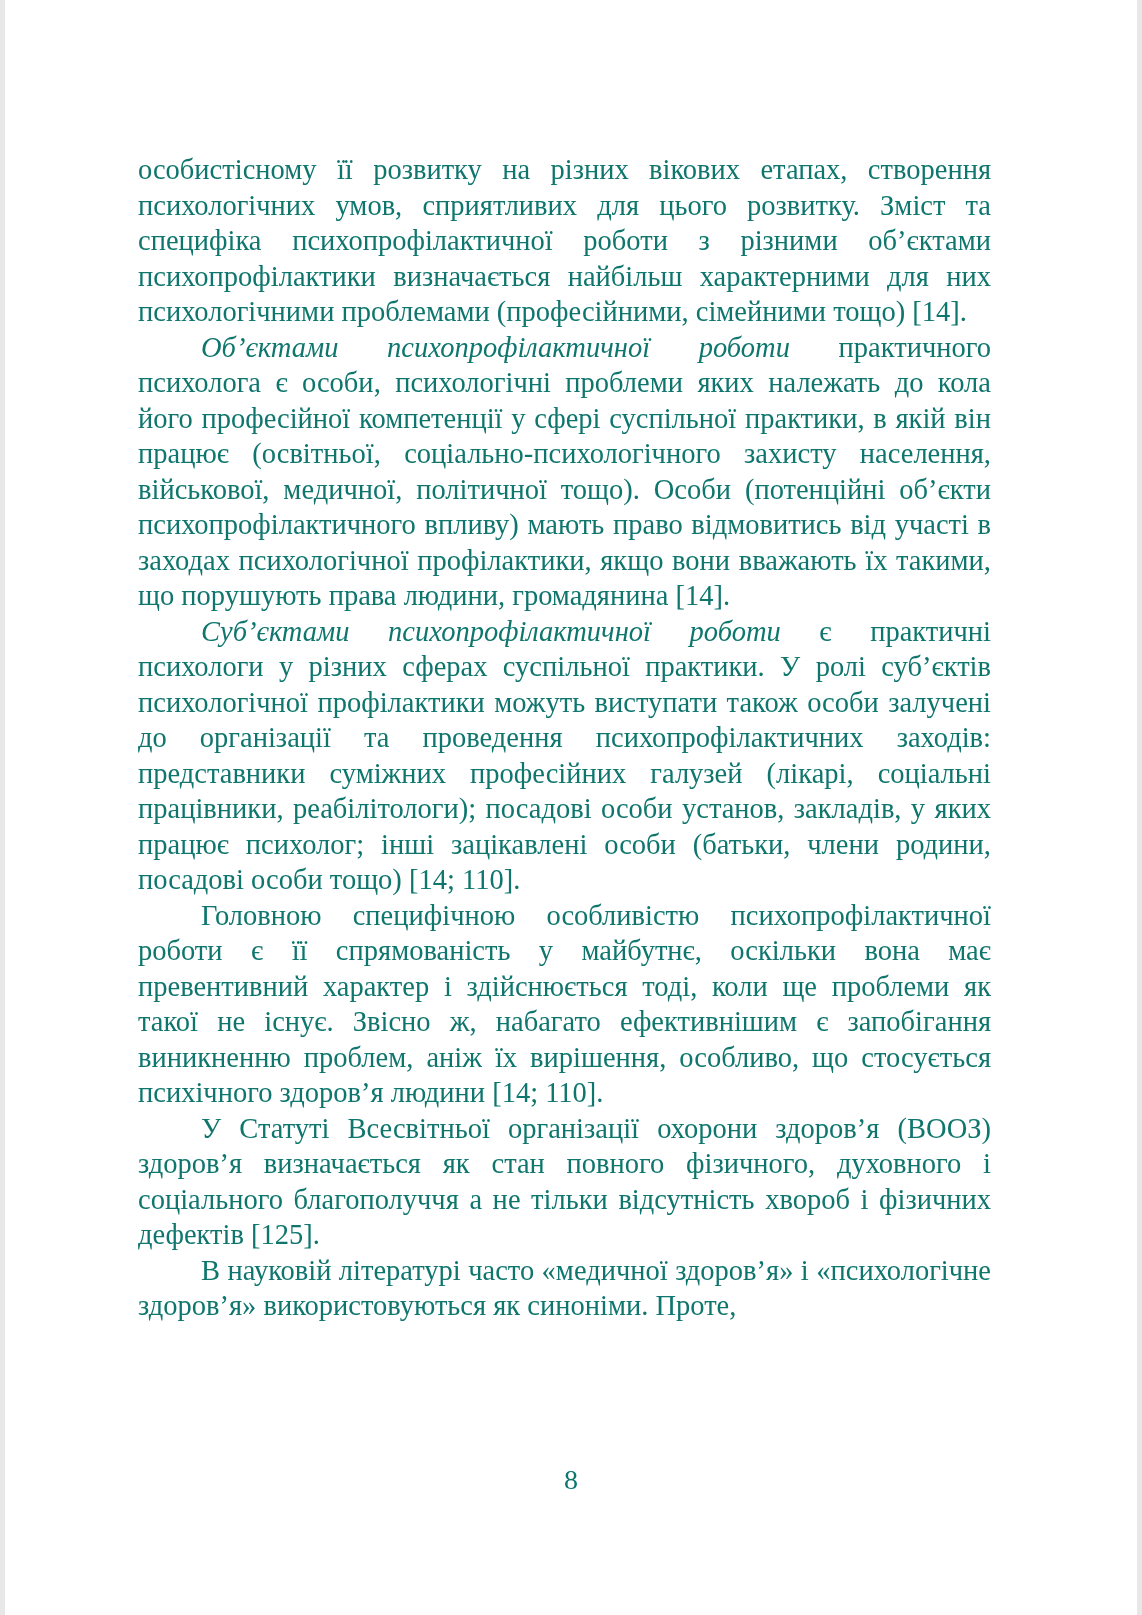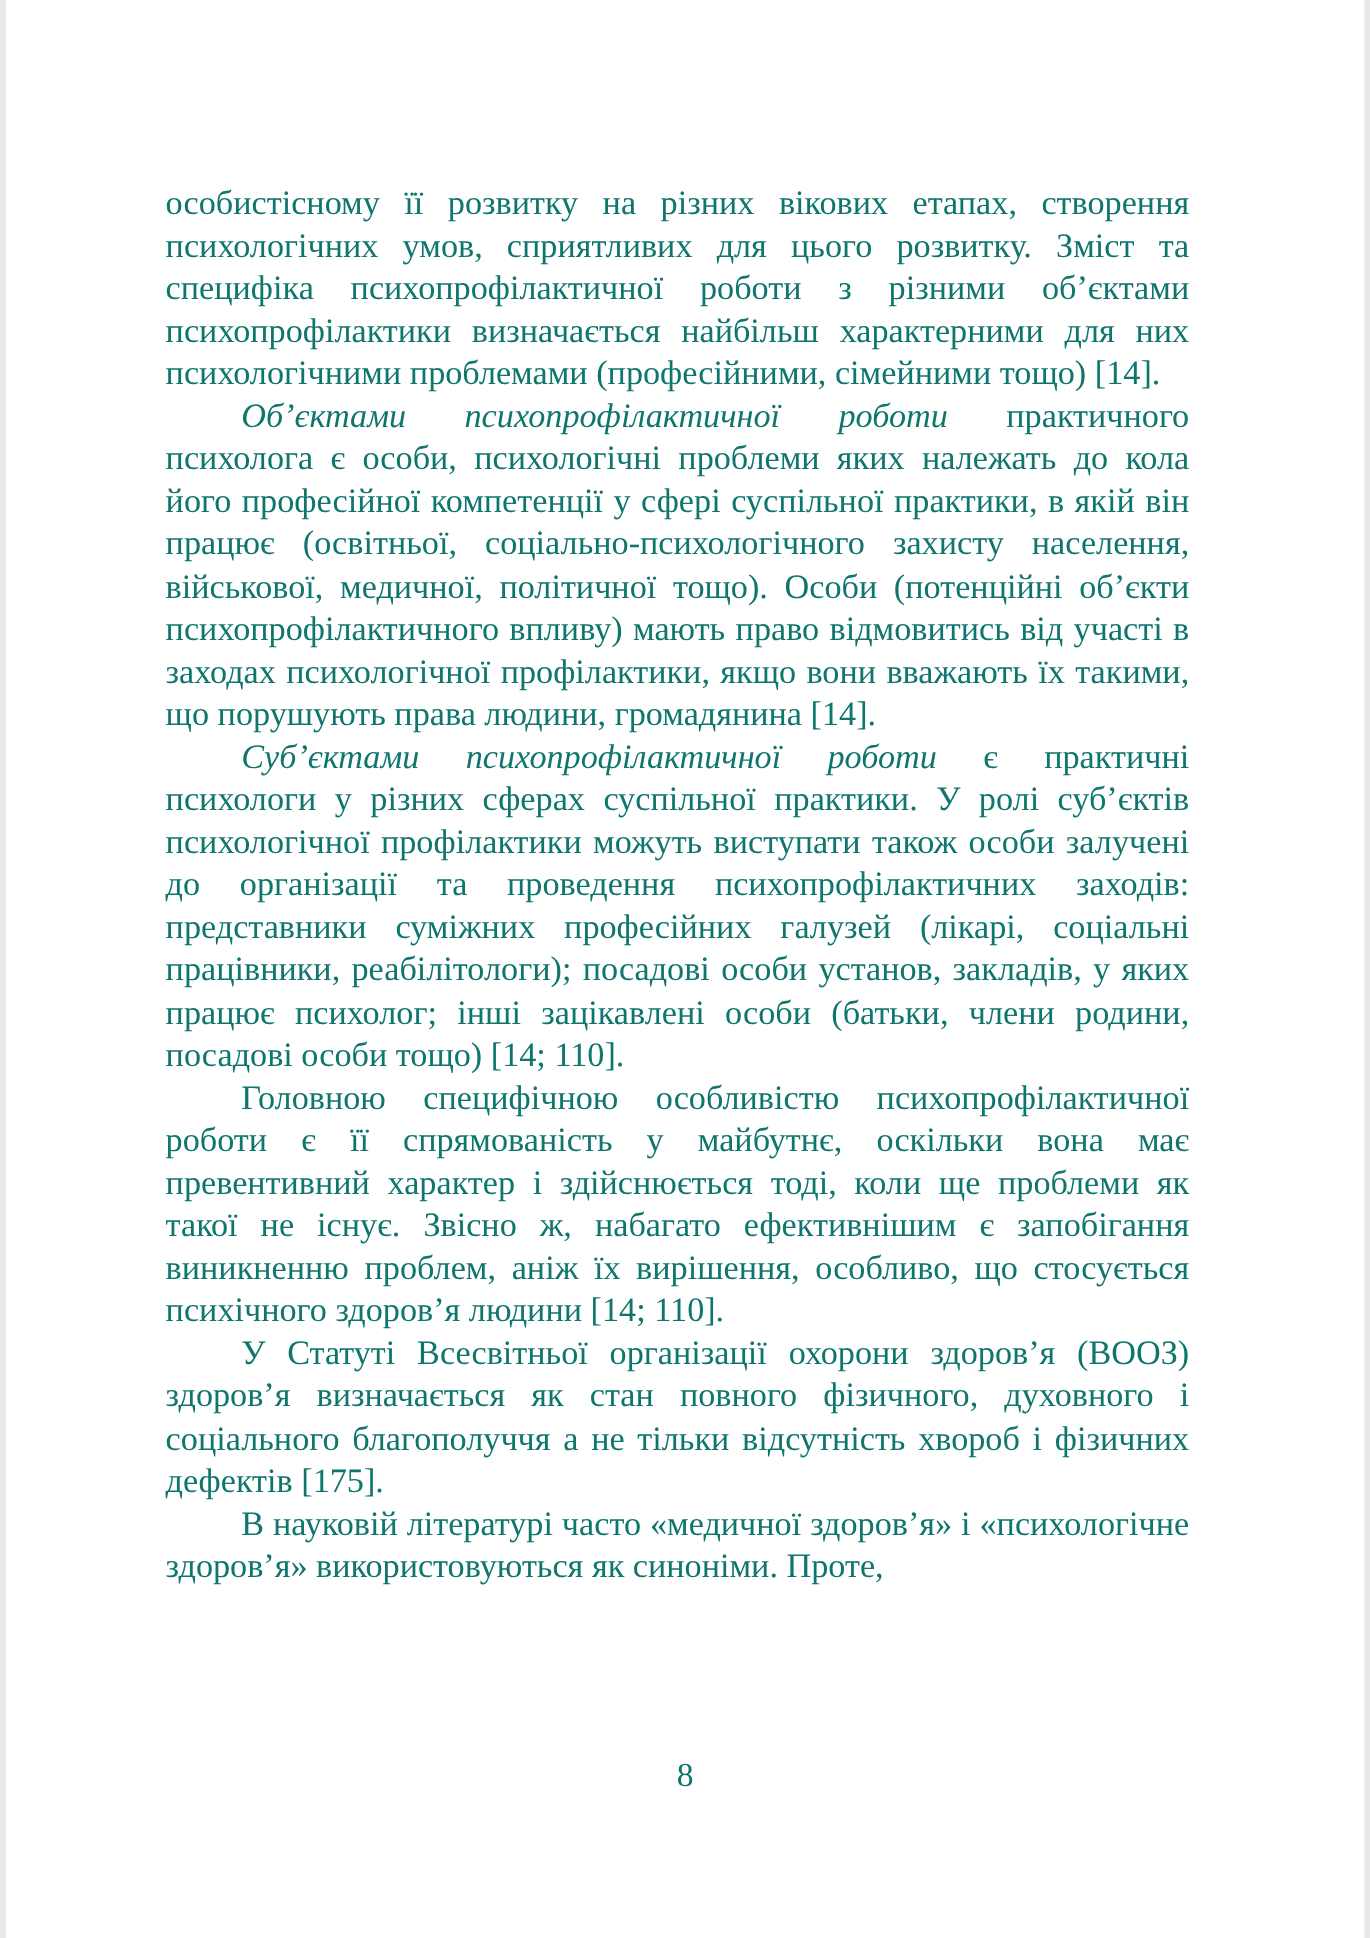--- a/index.html
+++ b/index.html
@@ -59,21 +59,21 @@
   <div class="text-block">
 
     <p class="no-indent"><span>особистісному її розвитку на різних вікових етапах, створення психологічних умов, сприятливих для цього розвитку. Зміст та специфіка психопрофілактичної роботи з різними об’єктами психопрофілактики визначається найбільш характерними для них психологічними проблемами (професійними, сімейними тощо) [14].</span></p>
 
     <p><span class="italic">Об’єктами психопрофілактичної роботи</span><span> практичного психолога є особи, психологічні проблеми яких належать до кола його професійної компетенції у сфері суспільної практики, в якій він працює (освітньої, соціально-психологічного захисту населення, військової, медичної, політичної тощо). Особи (потенційні об’єкти психопрофілактичного впливу) мають право відмовитись від участі в заходах психологічної профілактики, якщо вони вважають їх такими, що порушують права людини, громадянина [14].</span></p>
 
     <p><span class="italic">Суб’єктами психопрофілактичної роботи</span><span> є практичні психологи у різних сферах суспільної практики. У ролі суб’єктів психологічної профілактики можуть виступати також особи залучені до організації та проведення психопрофілактичних заходів: представники суміжних професійних галузей (лікарі, соціальні працівники, реабілітологи); посадові особи установ, закладів, у яких працює психолог; інші зацікавлені особи (батьки, члени родини, посадові особи тощо) [14; 110].</span></p>
 
     <p><span>Головною специфічною особливістю психопрофілактичної роботи є її спрямованість у майбутнє, оскільки вона має превентивний характер і здійснюється тоді, коли ще проблеми як такої не існує. Звісно ж, набагато ефективнішим є запобігання виникненню проблем, аніж їх вирішення, особливо, що стосується психічного здоров’я людини [14; 110].</span></p>
 
-    <p><span>У Статуті Всесвітньої організації охорони здоров’я (ВООЗ) здоров’я визначається як стан повного фізичного, духовного і соціального благополуччя а не тільки відсутність хвороб і фізичних дефектів [175].</span></p>
+    <p><span>У Статуті Всесвітньої організації охорони здоров’я (ВООЗ) здоров’я визначається як стан повного фізичного, духовного і соціального благополуччя а не тільки відсутність хвороб і фізичних дефектів [125].</span></p>
 
     <p><span>В науковій літературі часто «медичної здоров’я» і «психологічне здоров’я» використовуються як синоніми. Проте,</span></p>
 
   </div>
 
   <div class="page-number">8</div>
 
 </div>
 
 </body></html>

